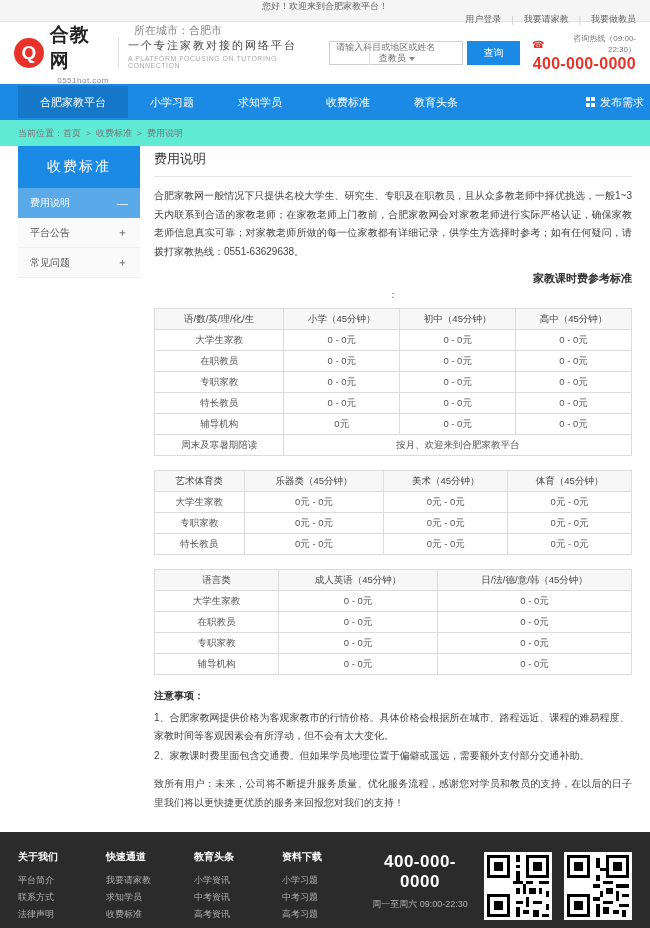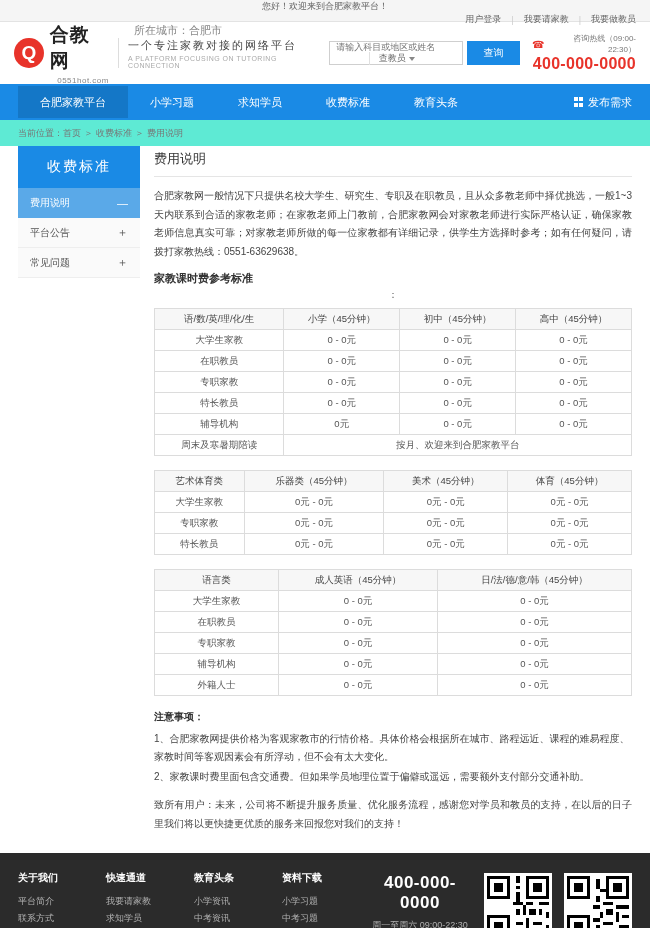--- a/index.html
+++ b/index.html
@@ -111,21 +111,21 @@
     height: 32px;
     line-height: 32px;
     font-size: 11px;
     cursor: pointer;
     white-space: nowrap;
   }
   .nav-item.active { background: #1477c7; }
   .nav-right {
     margin-left: auto;
     display:flex; align-items:center; gap:5px;
-    font-size: 11px; padding-right: 18px;
+    font-size: 11px; padding-right: 6px;
   }
   .grid-icon { display:grid; grid-template-columns: repeat(2,4px); gap:1.5px; }
   .grid-icon i { width:4px;height:4px;background:#fff;display:block; }
 
   
   .breadcrumb {
     height: 26px;
     display:flex; align-items:center;
     font-size: 9px; color:#777;
     padding: 8px 18px;
@@ -164,21 +164,21 @@
     margin-bottom: 10px;
   }
   .para {
     font-size: 10px;
     line-height: 1.85;
     color: #444;
     text-align: justify;
     margin-bottom: 10px;
   }
   .table-title {
-    text-align:left; font-size: 11px; font-weight:bold;
+    text-align:right; font-size: 11px; font-weight:bold;
     color:#333; margin: 6px 0 2px 0;
   }
   .table-sub { text-align:center; font-size:10px; color:#666; margin-bottom:6px;}
 
   table.fee {
     width: 100%;
     border-collapse: collapse;
     margin-bottom: 14px;
     font-size: 9.5px;
   }
@@ -416,25 +416,20 @@
           <td>0 - 0元</td>
           <td>0 - 0元</td>
         </tr>
         <tr>
           <td class="rowhead">专职家教</td>
           <td>0 - 0元</td>
           <td>0 - 0元</td>
         </tr>
         <tr>
           <td class="rowhead">辅导机构</td>
-          <td>0 - 0元</td>
-          <td>0 - 0元</td>
-        </tr>
-        <tr>
-          <td class="rowhead">外籍人士</td>
           <td>0 - 0元</td>
           <td>0 - 0元</td>
         </tr>
       </tbody>
     </table>
 
     <div class="notes-title">注意事项：</div>
     <div class="note">1、合肥家教网提供价格为客观家教市的行情价格。具体价格会根据所在城市、路程远近、课程的难易程度、家教时间等客观因素会有所浮动，但不会有太大变化。</div>
     <div class="note">2、家教课时费里面包含交通费。但如果学员地理位置于偏僻或遥远，需要额外支付部分交通补助。</div>
     <div class="closing">致所有用户：未来，公司将不断提升服务质量、优化服务流程，感谢您对学员和教员的支持，在以后的日子里我们将以更快捷更优质的服务来回报您对我们的支持！</div>

